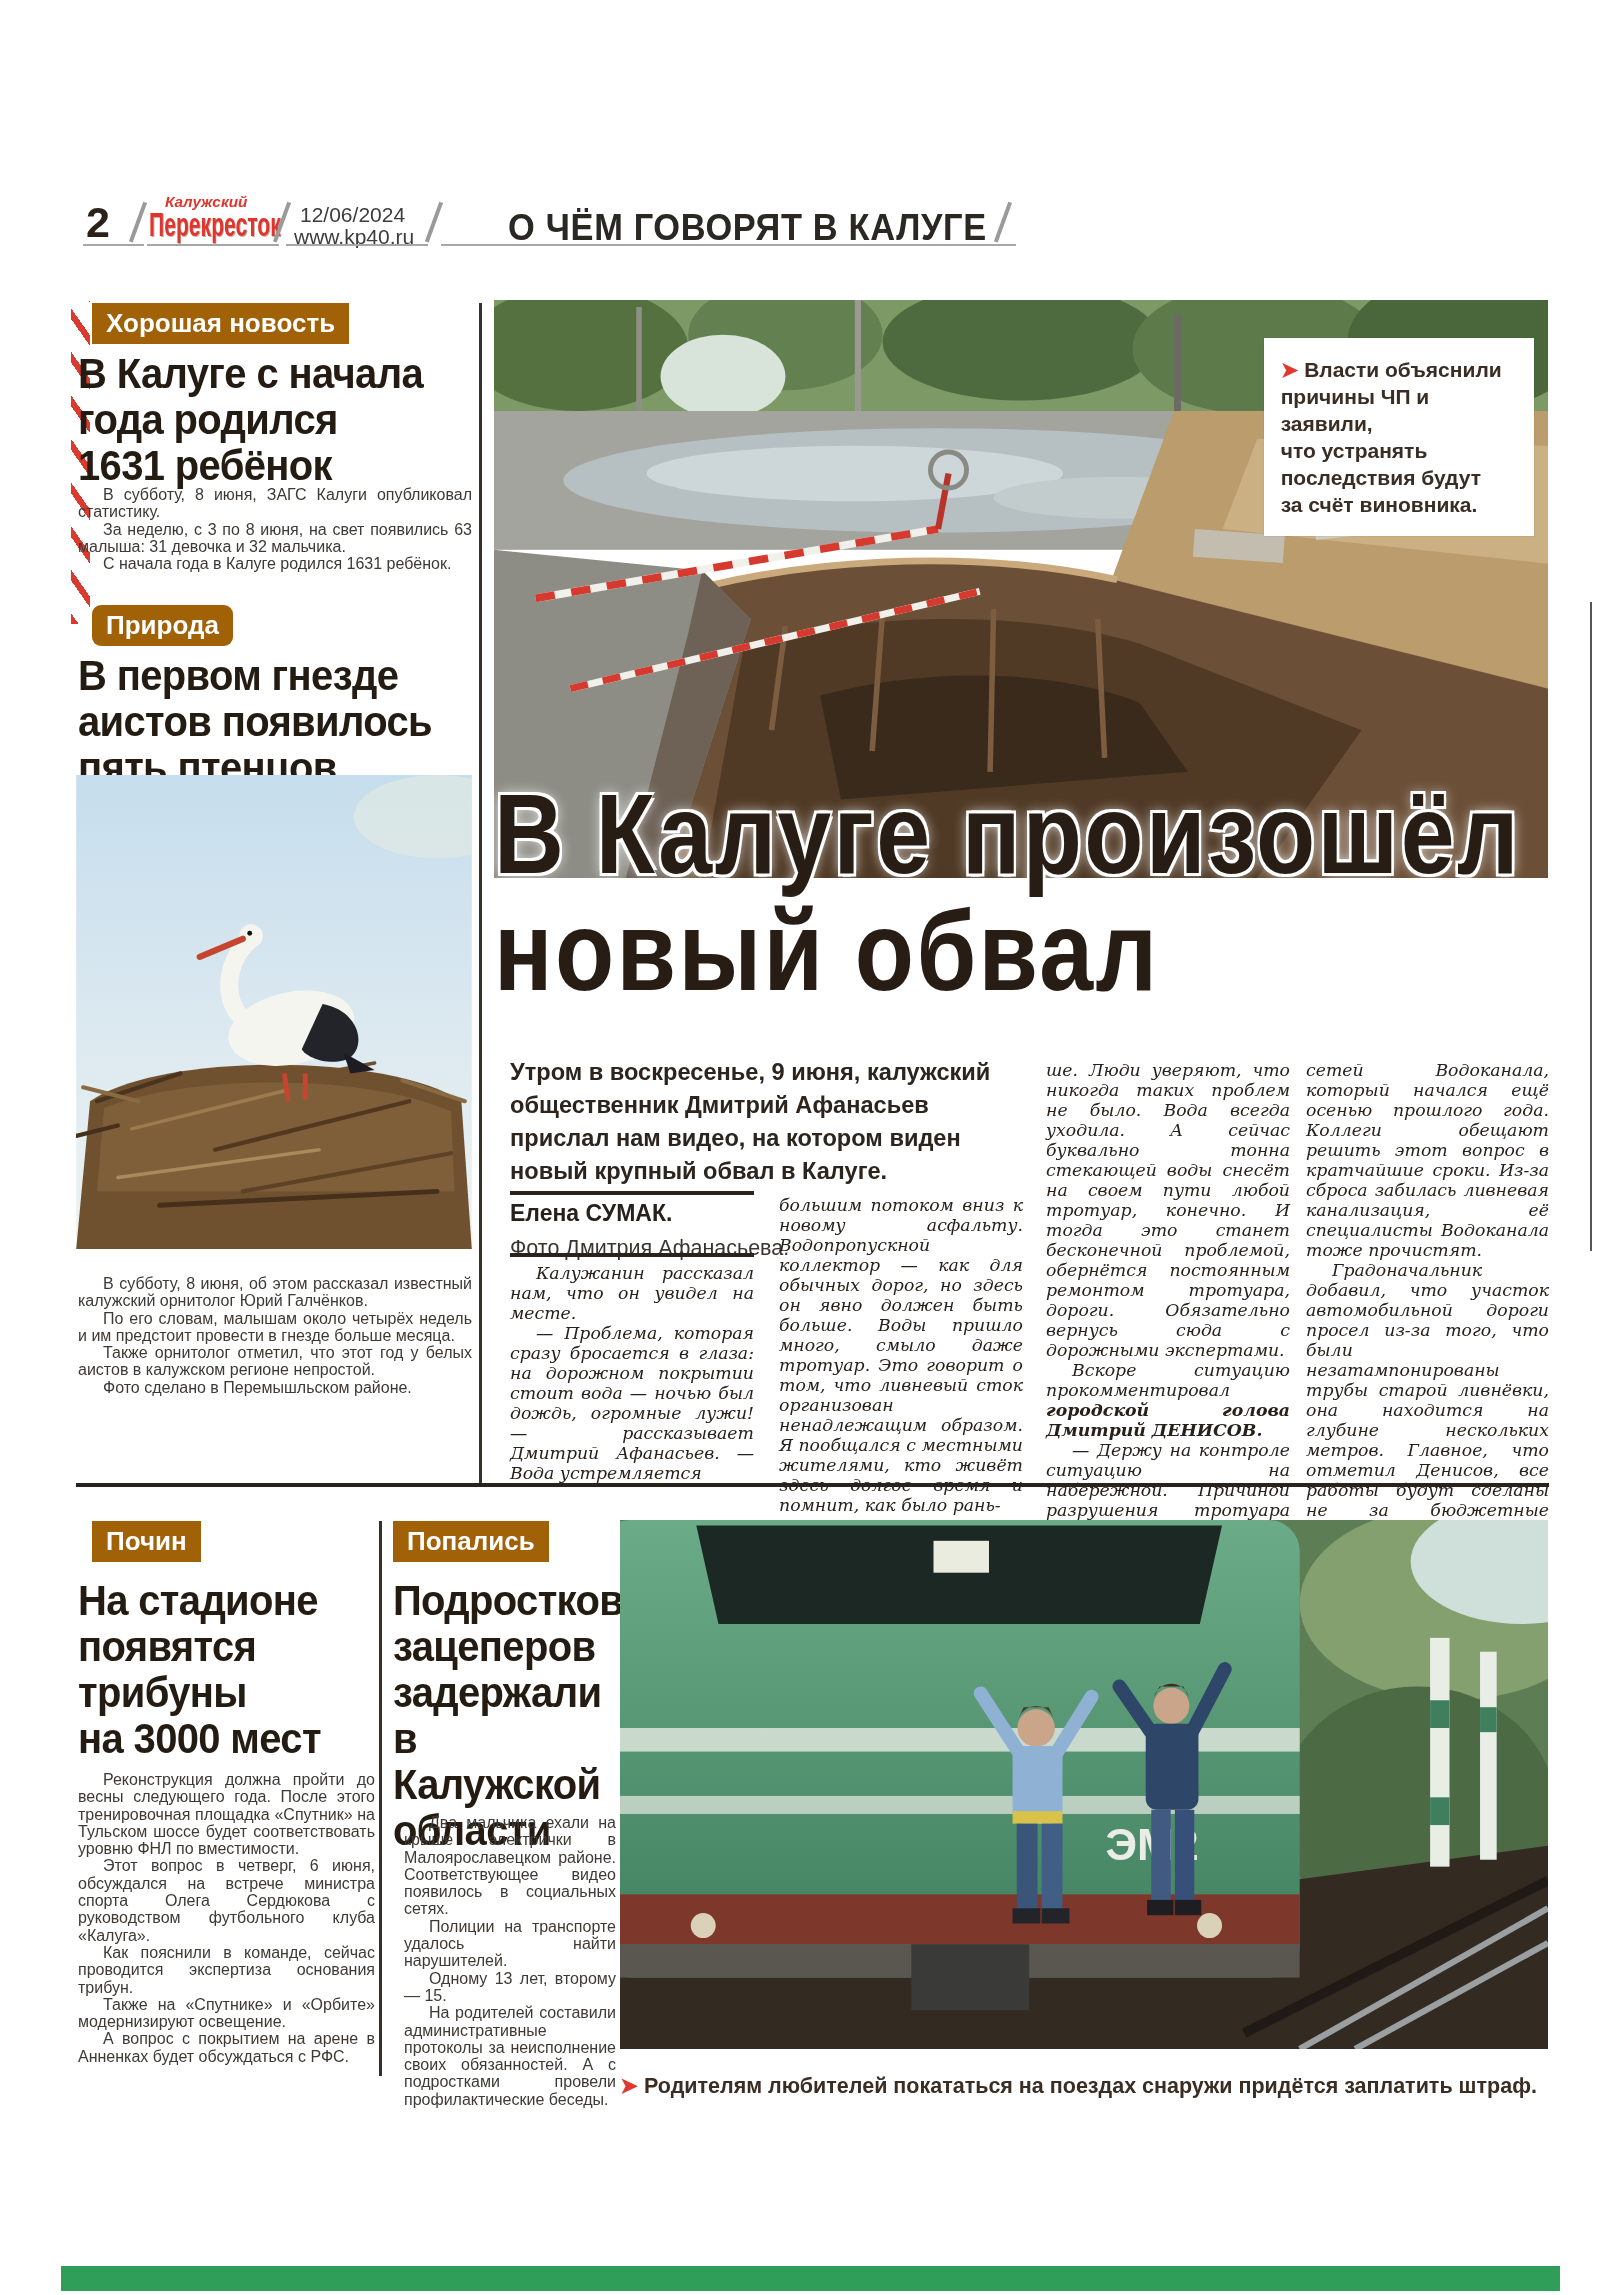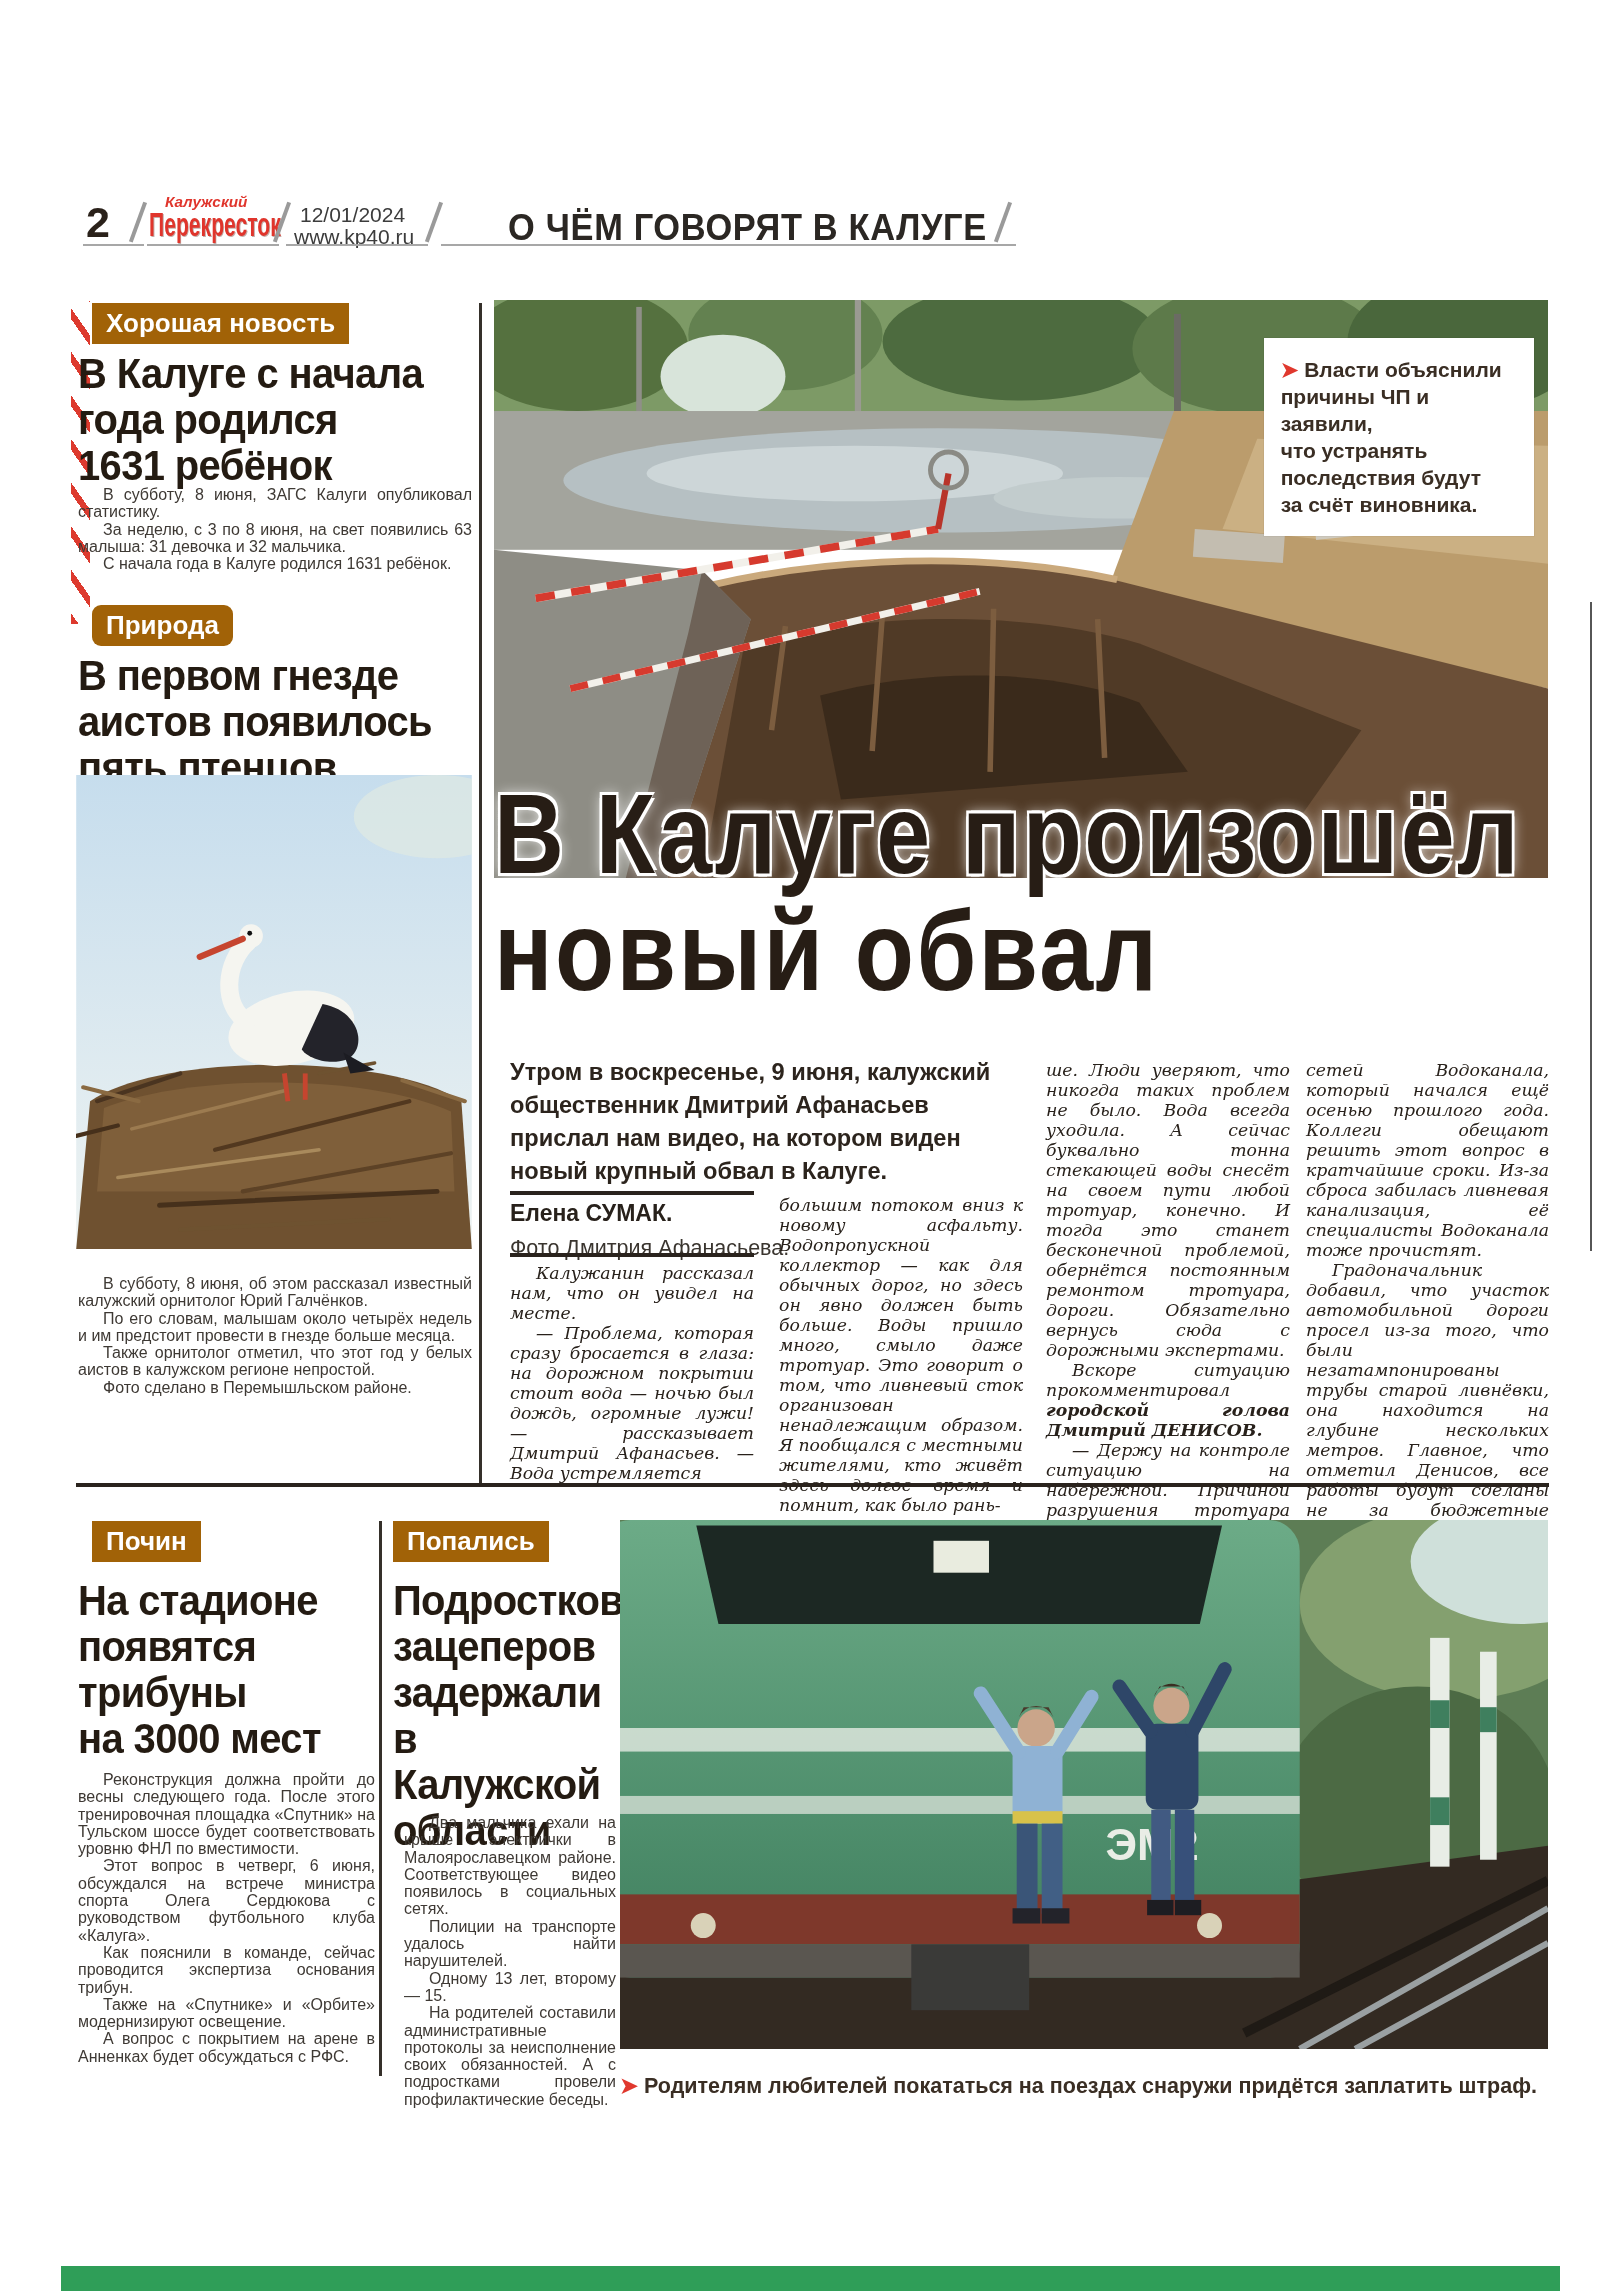--- a/index.html
+++ b/index.html
@@ -55,21 +55,21 @@
   <div class="abs slash" style="left:136px;top:201px;"></div>
   <div class="abs hline" style="left:83px;top:244px;width:61px;"></div>
 
   <div class="abs logo-script" style="left:165px;top:194px;">Калужский</div>
   <div class="abs" style="left:149px;top:208px;">
     <div class="logo-main">Перекресток</div>
   </div>
   <div class="abs hline" style="left:147px;top:244px;width:132px;"></div>
   <div class="abs slash" style="left:280px;top:201px;"></div>
 
-  <div class="abs hdr-small" style="left:300px;top:204px;">12/01/2024</div>
+  <div class="abs hdr-small" style="left:300px;top:204px;">12/06/2024</div>
   <div class="abs hdr-small" style="left:294px;top:226px;">www.kp40.ru</div>
   <div class="abs hline" style="left:286px;top:244px;width:142px;"></div>
   <div class="abs slash" style="left:432px;top:201px;"></div>
 
   <div class="abs section-title" style="left:508px;top:207px;">О ЧЁМ ГОВОРЯТ В КАЛУГЕ</div>
   <div class="abs slash" style="left:1001px;top:201px;"></div>
   <div class="abs hline" style="left:441px;top:244px;width:575px;"></div>
 
   <div class="abs hatch" style="left:71px;top:301px;width:19.4px;height:323px;"></div>
 

